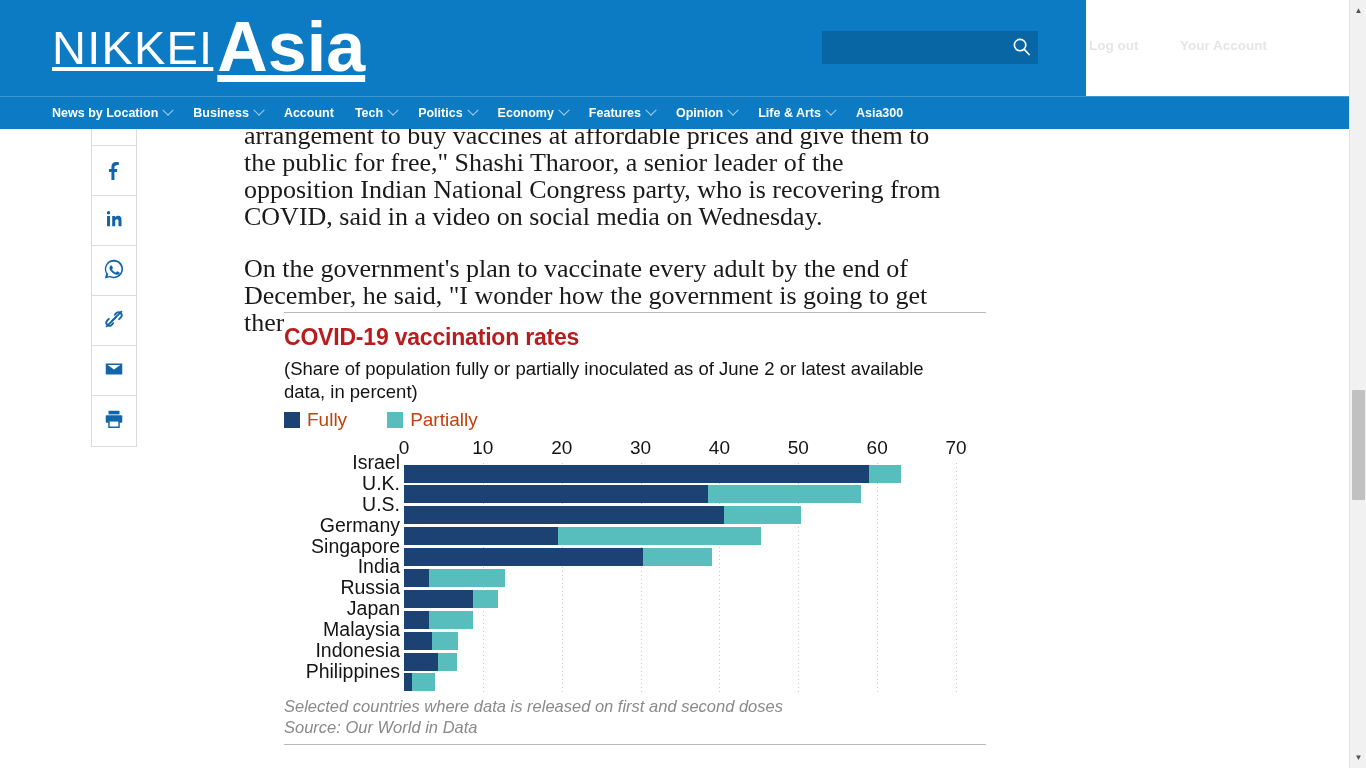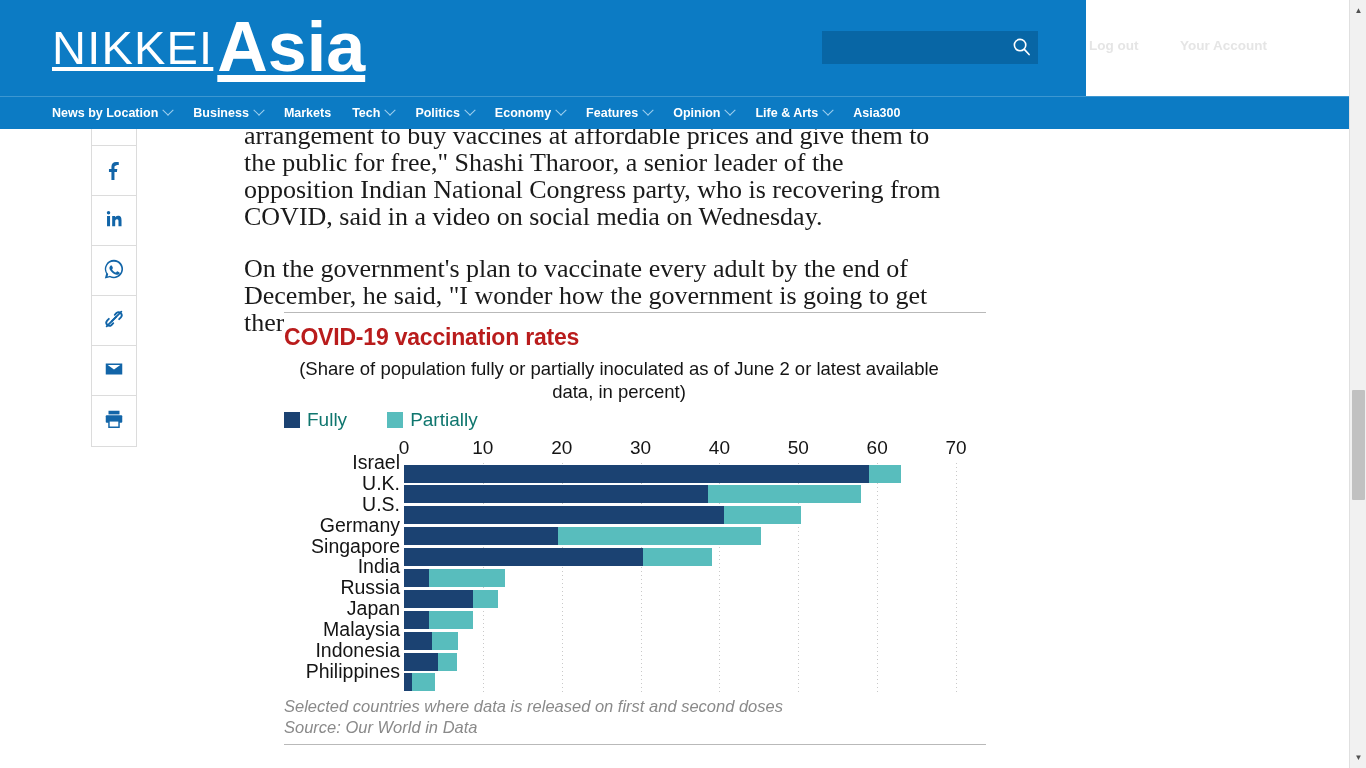--- a/index.html
+++ b/index.html
@@ -158,30 +158,29 @@
     letter-spacing: -0.2px;
     margin: 0 0 6px 0;
     font-stretch: condensed;
   }
   #chart-subtitle {
     font-size: 18.5px;
     color: #141414;
     line-height: 23px;
     margin: 0 0 6px 0;
     max-width: 670px;
-    text-align: center;
   }
   #legend {
     display: flex; align-items: center;
     gap: 40px;
     margin: 4px 0 6px 0;
   }
   .legend-item { display: flex; align-items: center; gap: 7px; }
   .legend-swatch { width: 16px; height: 16px; display: inline-block; }
-  .legend-label { font-size: 19px; color: #0f766e; }
+  .legend-label { font-size: 19px; color: #c2410c; }
 
   
   #plot {
     position: relative;
     height: 258px;
     margin-top: 2px;
   }
   #axis-row {
     position: absolute; left: 0; top: 0;
     width: 702px; height: 24px;
@@ -284,21 +283,21 @@
 <nav id="navbar">
   <a class="nav-item" href="#">
       <span>News by Location</span>
       <i class="caret"></i>
     </a>
   <a class="nav-item" href="#">
       <span>Business</span>
       <i class="caret"></i>
     </a>
   <a class="nav-item" href="#">
-      <span>Markets</span>
+      <span>Account</span>
     </a>
   <a class="nav-item" href="#">
       <span>Tech</span>
       <i class="caret"></i>
     </a>
   <a class="nav-item" href="#">
       <span>Politics</span>
       <i class="caret"></i>
     </a>
   <a class="nav-item" href="#">

